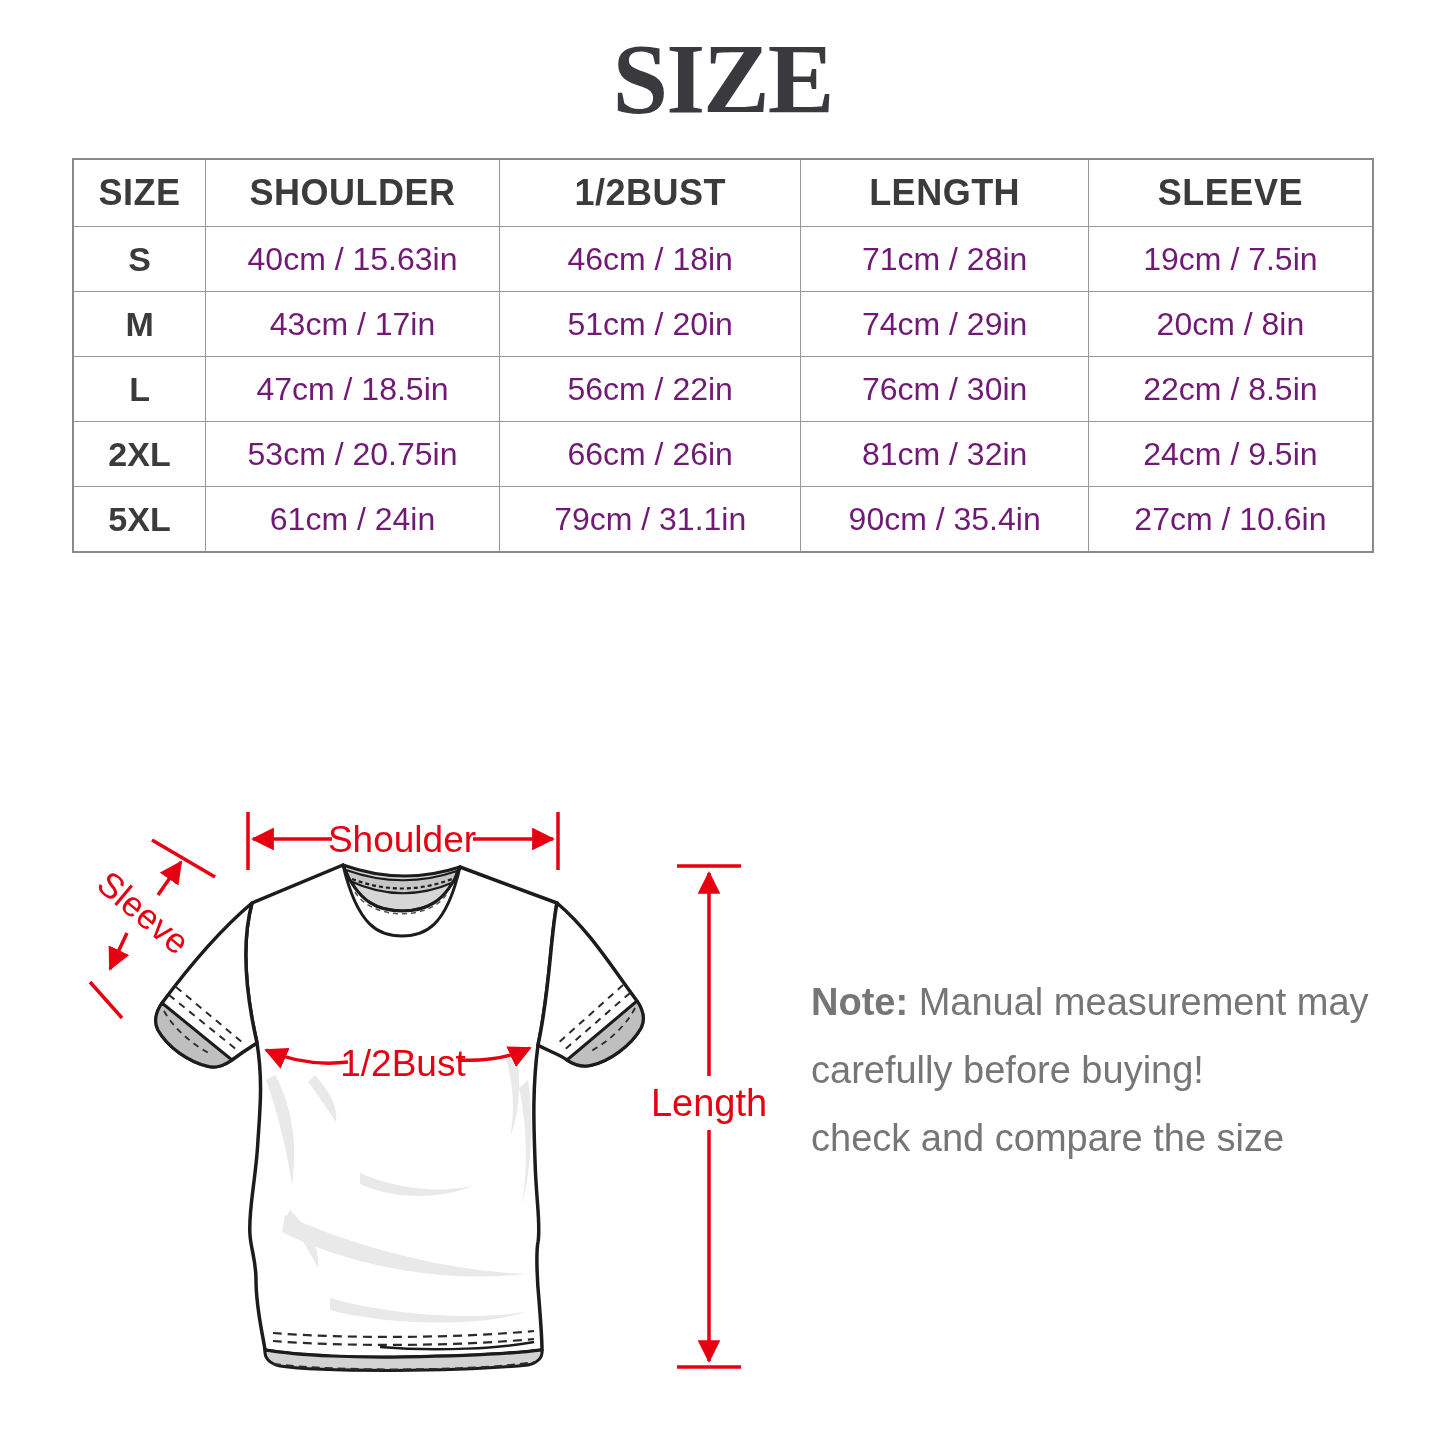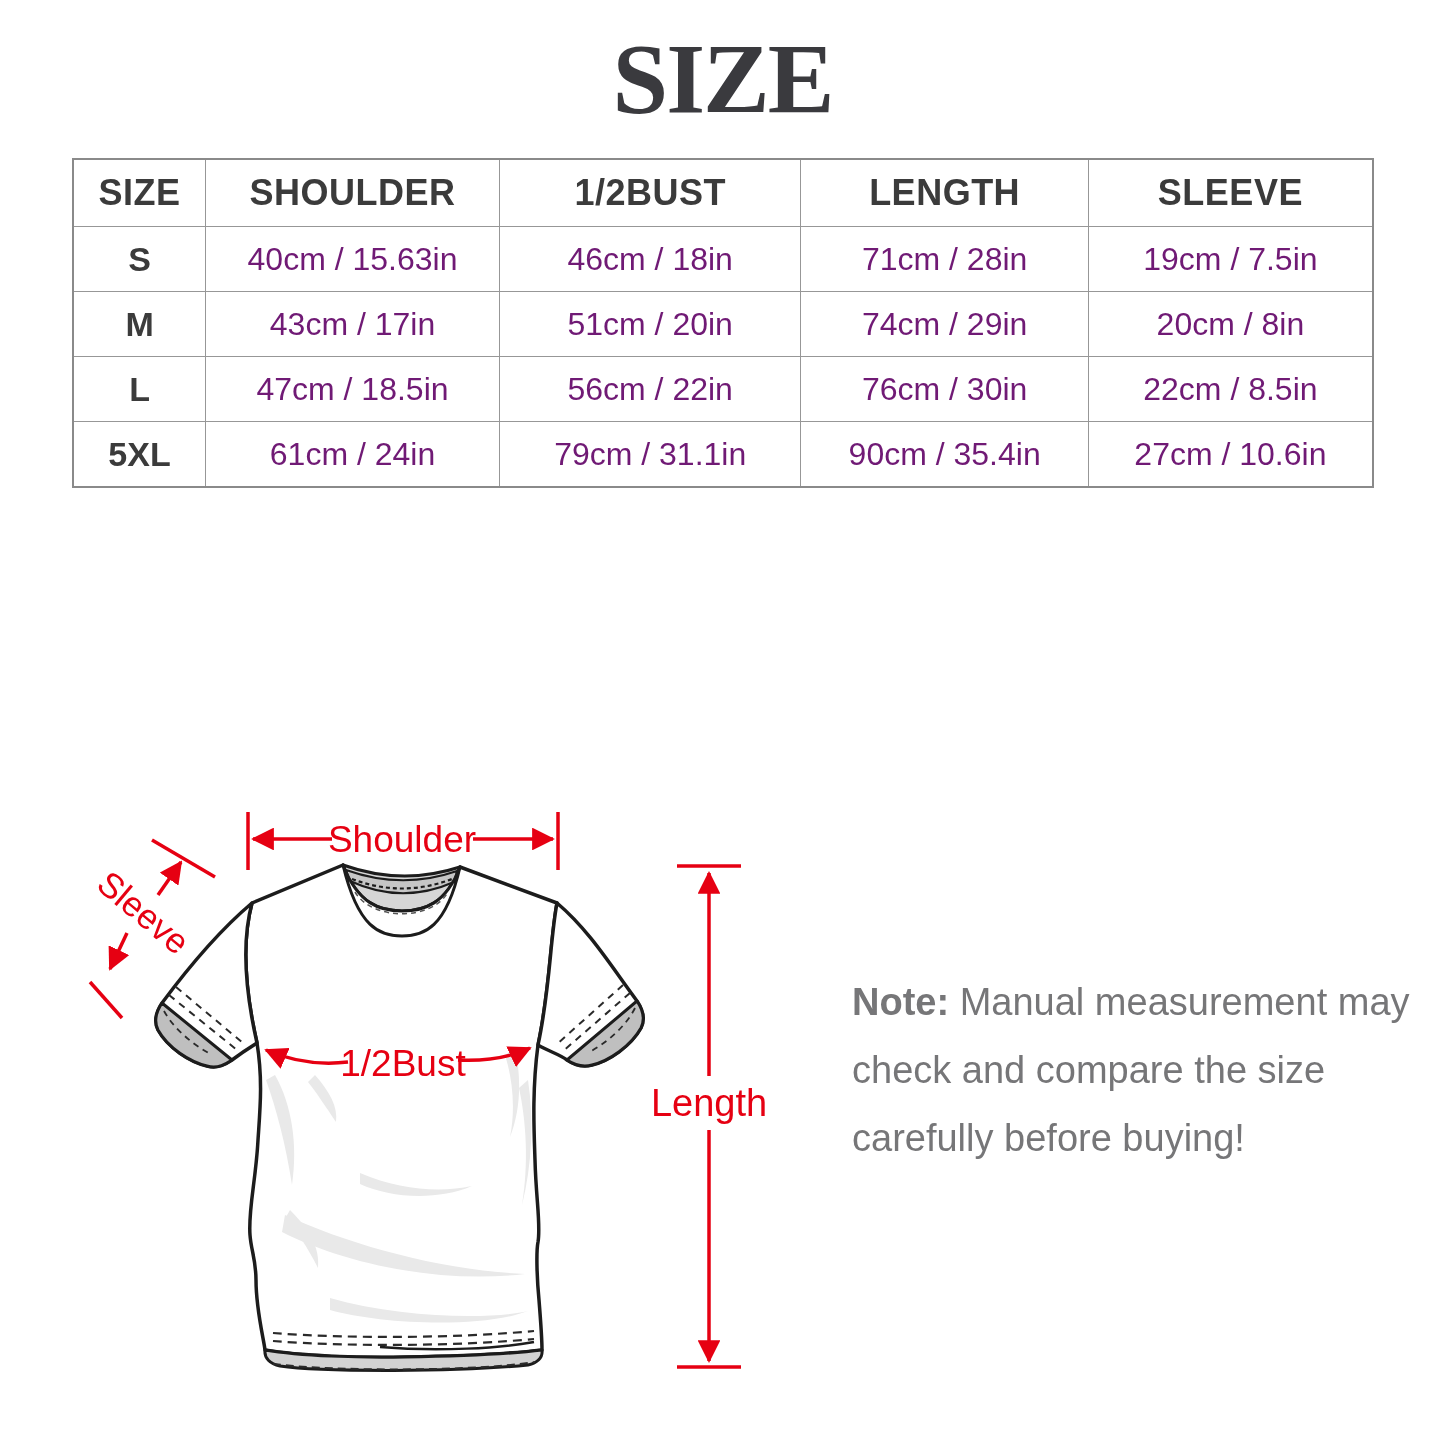--- a/index.html
+++ b/index.html
@@ -28,21 +28,21 @@
   col.c-size{width:10.2%;} col.c-shoulder{width:22.6%;} col.c-bust{width:23.2%;}
   col.c-length{width:22.1%;} col.c-sleeve{width:21.9%;}
 
   
   .diagram{position:absolute;left:60px;top:780px;width:720px;height:660px;}
   .diagram svg{display:block;width:100%;height:100%;}
   .red-label{font-family:"Liberation Sans",sans-serif;fill:#e60012;}
 
   
   .note{
-    position:absolute;left:852px;top:968px;width:560px;
+    position:absolute;left:811px;top:968px;width:560px;
     font-size:38px;line-height:68px;color:#767678;
   }
   .note .note-prefix{font-weight:bold;}
 </style>
 </head>
 <body>
 
 <div class="page-title">SIZE</div>
 
 <div class="size-table-wrap">
@@ -79,20 +79,27 @@
         <td>20cm / 8in</td>
       </tr>
       <tr>
         <td class="size-cell">L</td>
         <td>47cm / 18.5in</td>
         <td>56cm / 22in</td>
         <td>76cm / 30in</td>
         <td>22cm / 8.5in</td>
       </tr>
       <tr>
+        <td class="size-cell">2XL</td>
+        <td>53cm / 20.75in</td>
+        <td>66cm / 26in</td>
+        <td>81cm / 32in</td>
+        <td>24cm / 9.5in</td>
+      </tr>
+      <tr>
         <td class="size-cell">5XL</td>
         <td>61cm / 24in</td>
         <td>79cm / 31.1in</td>
         <td>90cm / 35.4in</td>
         <td>27cm / 10.6in</td>
       </tr>
     </tbody>
   </table>
 </div>
 
@@ -203,15 +210,15 @@
 
     <text class="red-label" x="342" y="72" font-size="37" text-anchor="middle">Shoulder</text>
     <text class="red-label" x="84" y="145" font-size="35" text-anchor="middle" transform="rotate(40 84 132)">Sleeve</text>
     <text class="red-label" x="343" y="296" font-size="37" text-anchor="middle">1/2Bust</text>
     <text class="red-label" x="649" y="336" font-size="38" text-anchor="middle">Length</text>
   </svg>
 </div>
 
 <div class="note">
   <div><span class="note-prefix">Note:</span> <span>Manual measurement may</span></div>
+  <div>carefully before buying!</div>
   <div>check and compare the size</div>
-  <div>carefully before buying!</div>
 </div>
 
 </body></html>

